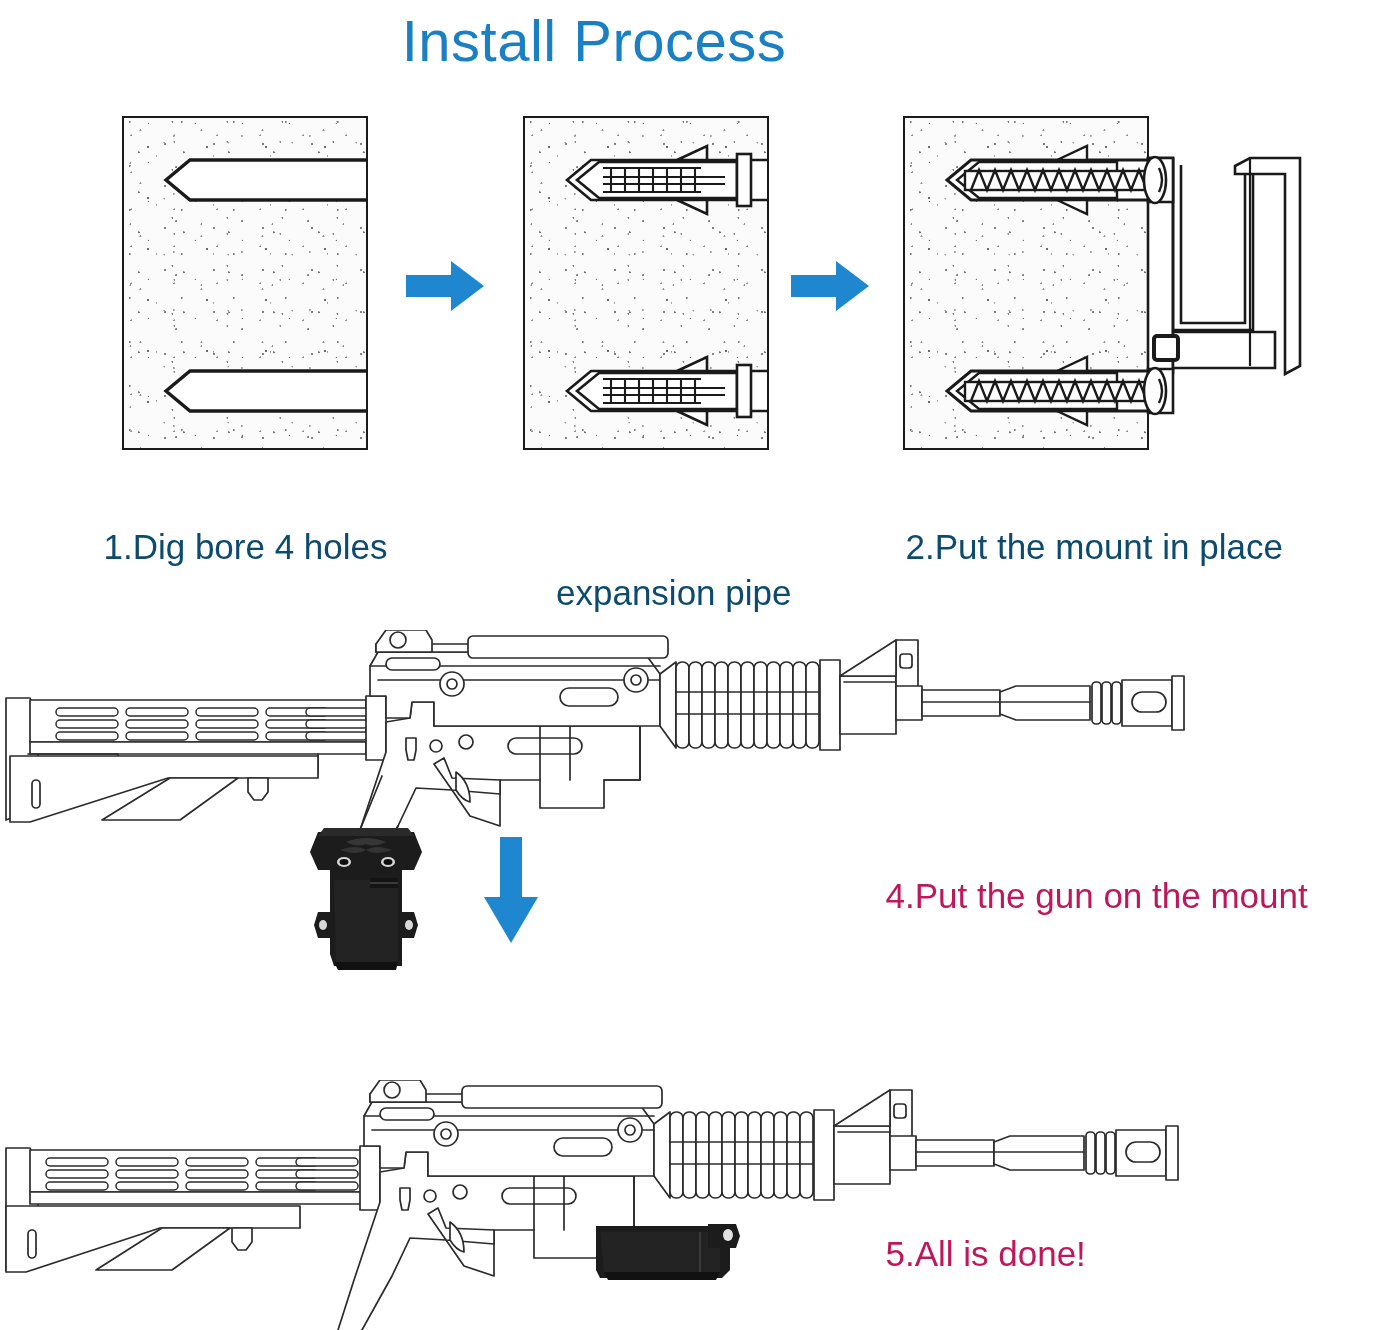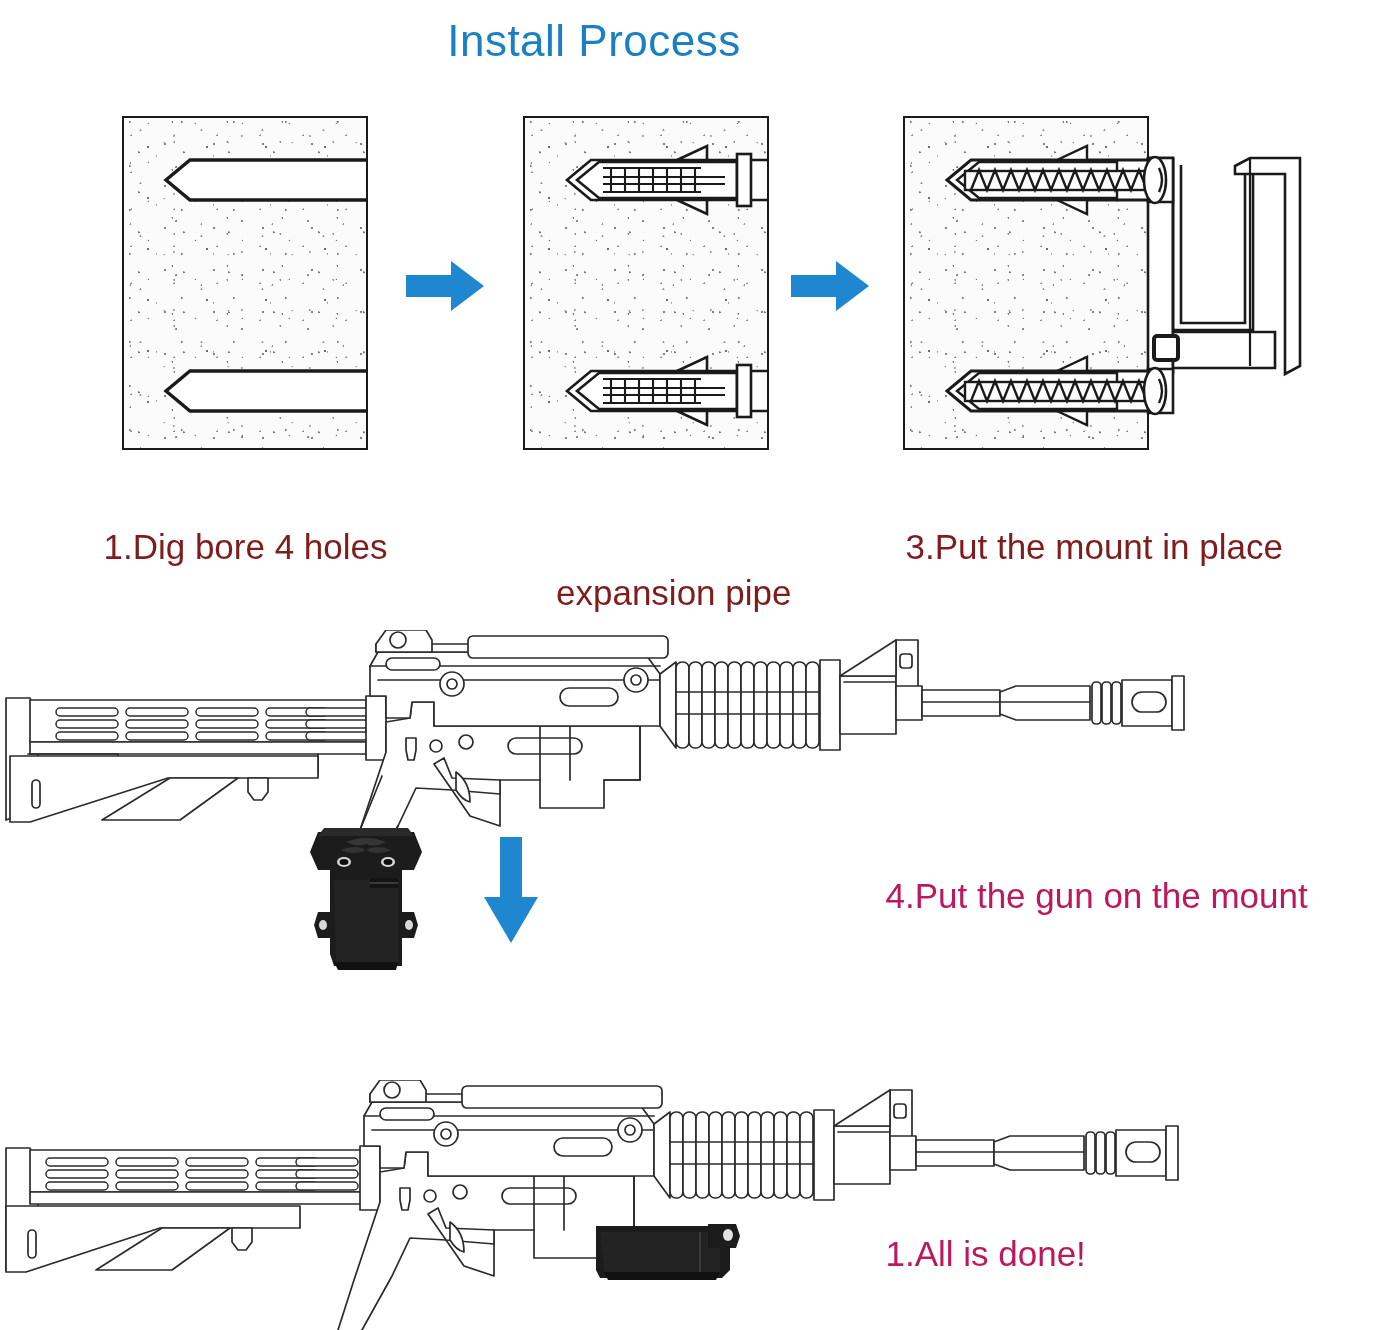--- a/index.html
+++ b/index.html
@@ -15,21 +15,21 @@
     overflow: hidden;
   }
 
   
   #page-title {
     position: absolute;
     left: 0;
     top: 2px;
     width: 1188px;
     text-align: center;
-    font-size: 44px;
+    font-size: 58px;
     line-height: 78px;
     font-weight: 400;
     color: #1b7fc4;
     letter-spacing: 0.5px;
   }
 
   
   #steps-row {
     position: absolute;
     left: 0;
@@ -75,21 +75,21 @@
   
   .h-arrow { position: absolute; top: 148px; }
   #arrow-1 { left: 404px; }
   #arrow-2 { left: 789px; }
 
   
   .caption {
     position: absolute;
     font-size: 35px;
     line-height: 46px;
-    color: #7f1d1d;
+    color: #0c4a6e;
     white-space: pre;
   }
   #caption-1 { left: 84px;  top: 478px; }
   #caption-2 { left: 512px; top: 478px; }
   #caption-3 { left: 886px; top: 478px; }
   .caption .line2 { display: block; padding-left: 44px; }
 
   
   #step4-block { position: absolute; left: 0; top: 630px; width: 1378px; height: 370px; }
   #step5-block { position: absolute; left: 0; top: 1080px; width: 1378px; height: 250px; }
@@ -240,21 +240,21 @@
 
 <div class="caption" id="caption-1">
   <span>1.Dig bore 4 holes</span>
 </div>
 
 <div class="caption" id="caption-2">
   <span class="line2">expansion pipe</span>
 </div>
 
 <div class="caption" id="caption-3">
-  <span>3.Put the mount in place</span>
+  <span>2.Put the mount in place</span>
 </div>
 
 <div id="step4-block">
   <svg class="rifle-svg" width="860" height="340" viewBox="0 0 860 340">
     <g fill="#ffffff" stroke="#2b2b2b" stroke-width="1.7" stroke-linejoin="round" stroke-linecap="round">
 
       <path d="M 6 68 L 30 68 L 38 86 L 38 178 L 6 190 Z"></path>
       <path d="M 30 70 L 366 70 L 366 112 L 30 112 Z"></path>
       <path d="M 30 112 L 366 112 L 366 124 L 30 124 Z"></path>
 
@@ -521,14 +521,14 @@
       <line x1="122" y1="72" x2="290" y2="72"></line>
     </g>
   </svg>
 </div>
 
 <div class="side-caption" id="caption-4">
   <span>4.Put the gun on the mount</span>
 </div>
 
 <div class="side-caption" id="caption-5">
-  <span>1.All is done!</span>
+  <span>5.All is done!</span>
 </div>
 
 </body></html>

